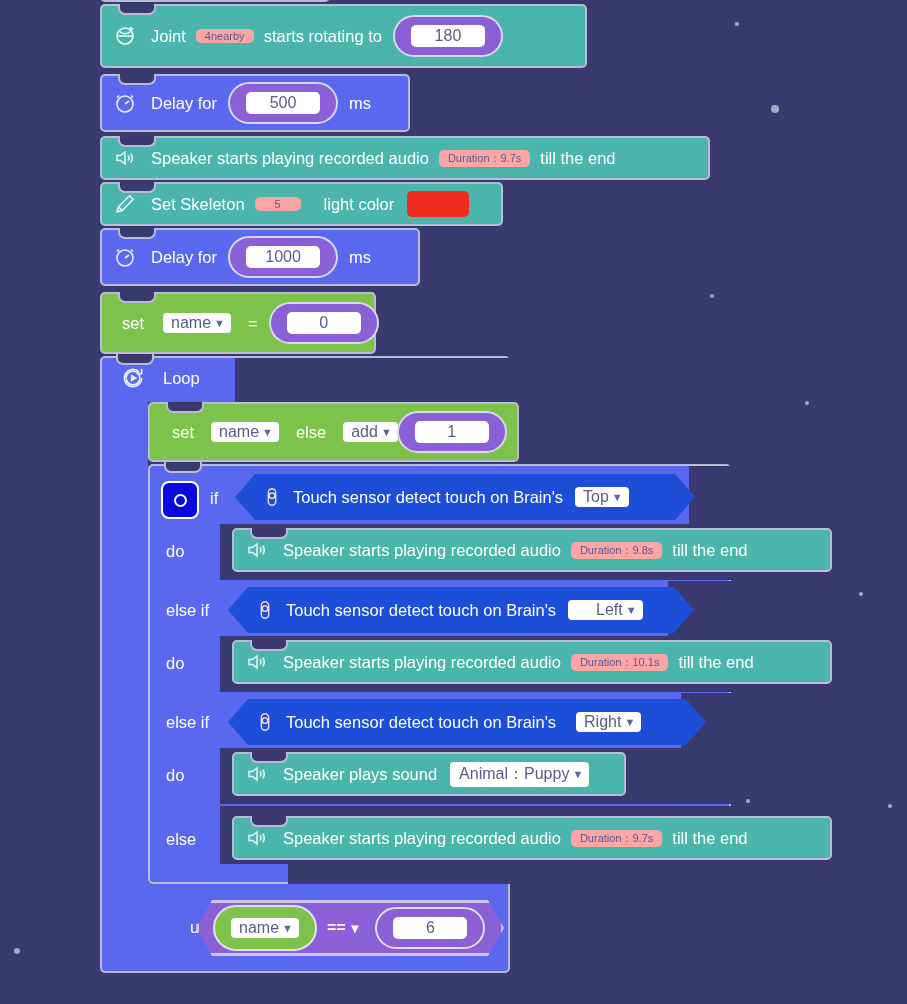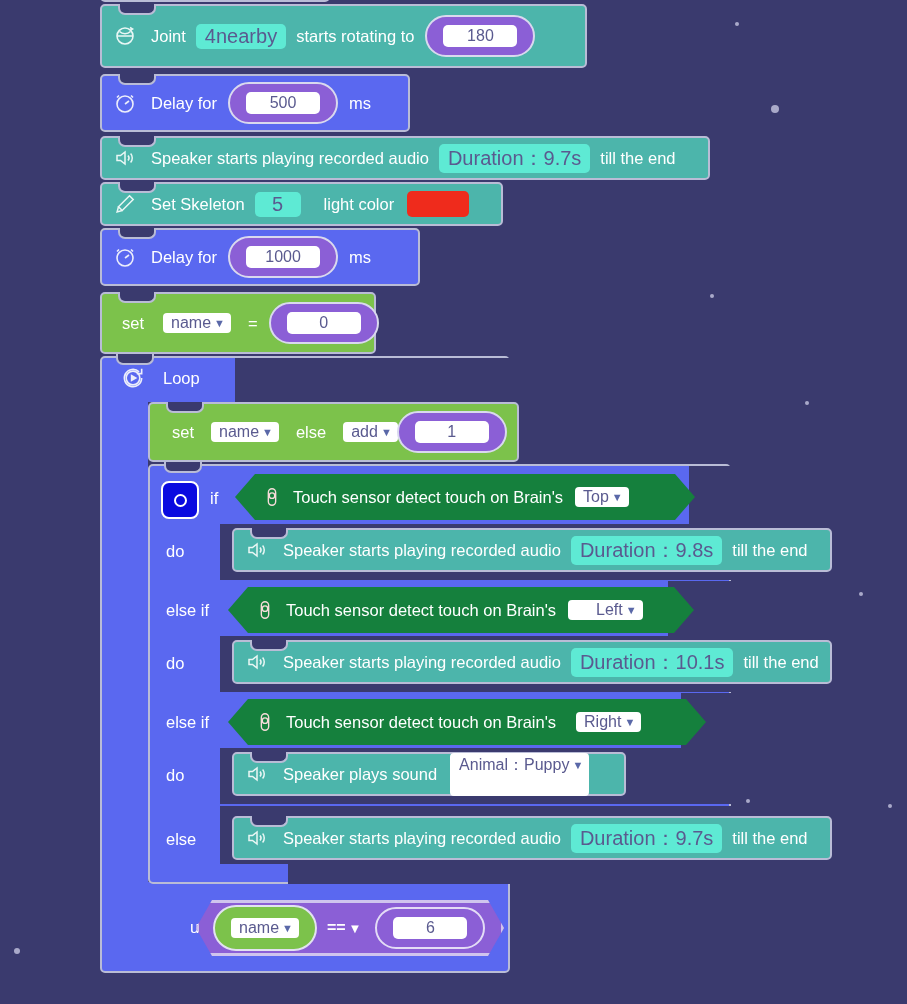--- a/index.html
+++ b/index.html
@@ -41,23 +41,23 @@
   }
   .notch-fill-dark{background:#3a3a6e;}
 
   
   .icon{width:26px;height:26px;flex:0 0 26px;margin-right:8px;
         display:flex;align-items:center;justify-content:center;}
   .icon svg{display:block;}
 
   
   .field{
-    background:#5eead4;color:#5a5a8f;
+    background:#fca5a5;color:#5a5a8f;
     border-radius:5px;padding:1px 9px;
-    font-size:20px;margin:0 5px;
+    font-size:11px;margin:0 5px;
     display:inline-flex;align-items:center;
   }
   .field.num{min-width:28px;justify-content:center;}
   
   .oval{
     background:#8b5fd6;border:2px solid #d9d9ee;
     border-radius:22px;height:38px;
     display:flex;align-items:center;justify-content:center;
     padding:0 16px;margin:0 6px;
   }
@@ -71,21 +71,21 @@
     padding:1px 6px 1px 8px;font-size:16px;margin:0 5px;
     display:inline-flex;align-items:center;gap:3px;
   }
   .caret{color:#5a68a8;font-size:11px;line-height:1;}
   
   .swatch{width:62px;height:26px;background:#ef2b1c;border-radius:5px;margin-left:8px;}
   .hexwrap{position:absolute;}
   .hexwrap .hexin{
     height:46px;display:flex;align-items:center;
     color:#fff;font-size:16.5px;padding:0 24px;
-    background:#15803d;
+    background:#1d4ed8;
     filter:drop-shadow(0 0 0 #fff);
     clip-path:polygon(20px 0,calc(100% - 20px) 0,100% 50%,calc(100% - 20px) 100%,20px 100%,0 50%);
   }
   .hexwrap .hexborder{
     position:absolute;inset:-2px;
     background:#e7e7f2;
     clip-path:polygon(20px 0,calc(100% - 20px) 0,100% 50%,calc(100% - 20px) 100%,20px 100%,0 50%);
     z-index:-1;
   }
 
@@ -364,21 +364,21 @@
   <div class="blk teal" style="left:232px;top:752px;width:394px;height:44px;">
     <div class="notch notch-fill-dark"></div>
     <span class="icon">
       <svg width="24" height="24" viewBox="0 0 24 24" fill="none" stroke="#eaf7f5" stroke-width="1.5">
         <path d="M4 9.5h3.5L12 6v12L7.5 14.5H4z"></path>
           <path d="M15 9.5c1.2 1.4 1.2 3.6 0 5"></path>
           <path d="M17.6 7.5c2.2 2.4 2.2 6.6 0 9"></path>
       </svg>
     </span>
     <span class="lbl">Speaker plays sound</span>
-    <span class="dd" style="margin-left:8px;padding:2px 6px 20px 9px;">
+    <span class="dd" style="margin-left:8px;padding:2px 6px 2px 9px;">
       <span>Animal：Puppy</span>
       <span class="caret">▼</span>
     </span>
   </div>
 
   <span class="ctl" style="left:166px;top:830px;">else</span>
   <div class="blk teal" style="left:232px;top:816px;width:600px;height:44px;">
     <div class="notch notch-fill-dark"></div>
     <span class="icon">
       <svg width="24" height="24" viewBox="0 0 24 24" fill="none" stroke="#eaf7f5" stroke-width="1.5">

